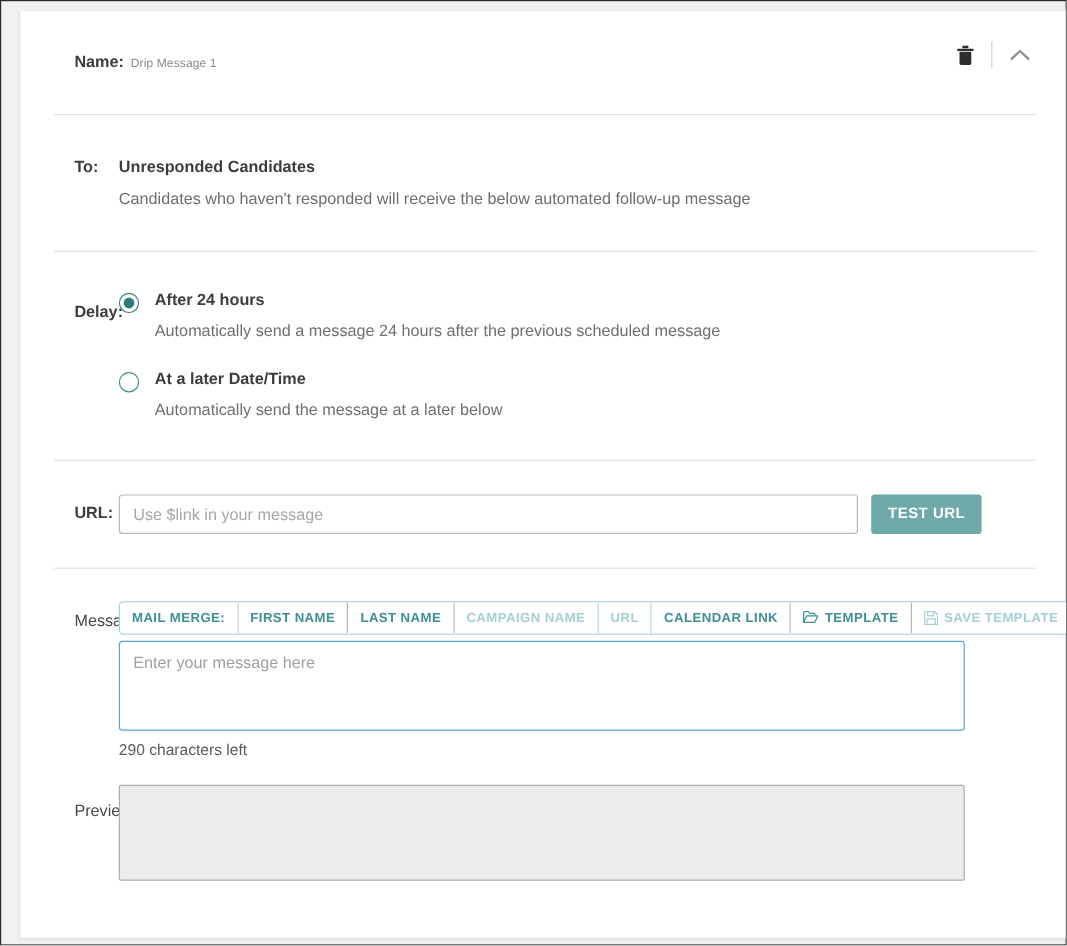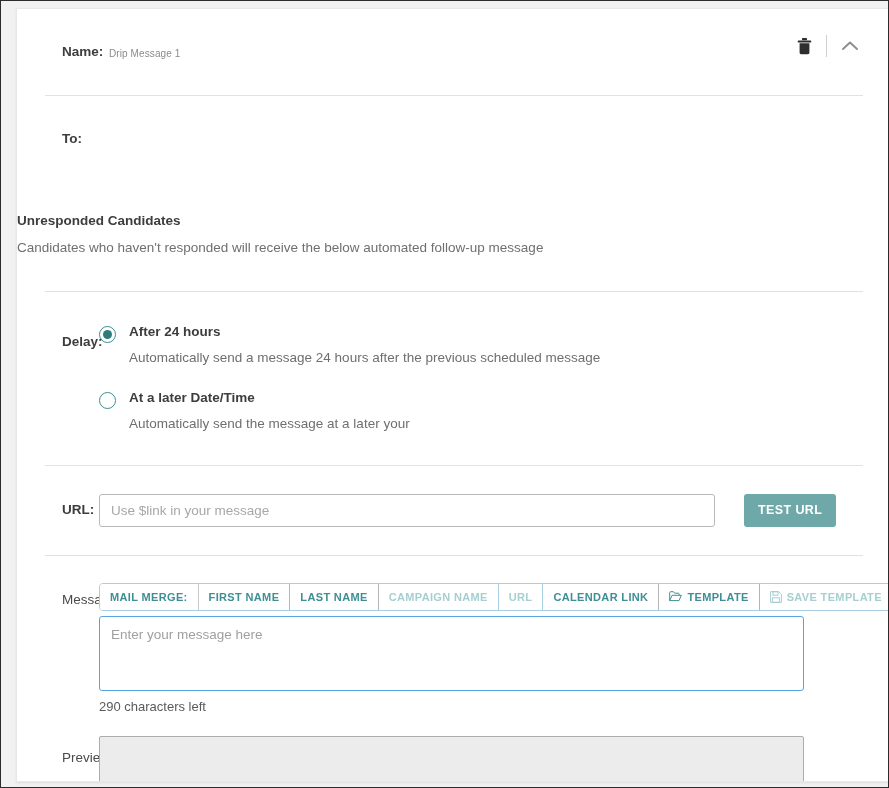--- a/index.html
+++ b/index.html
@@ -93,21 +93,21 @@
     justify-content: center;
   }
   .vdiv {
     width: 1px;
     height: 22px;
     background: #cfcfcf;
     display: inline-block;
   }
 
   
-  .to-row { padding: 35px 0 34px 0; flex-direction: column; }
+  .to-row { padding: 35px 0 34px 0; }
   .to-title {
     font-size: 13.5px;
     font-weight: bold;
     color: #3d3d3d;
     line-height: 1.25;
   }
   .to-sub {
     font-size: 13.5px;
     color: #6f6f6f;
     margin-top: 10px;
@@ -159,21 +159,21 @@
   }
 
   
   .url-row {
     padding: 28px 0 28px 0;
     align-items: center;
   }
   .url-field {
     display: flex;
     align-items: center;
-    gap: 29px;
+    gap: 11px;
     padding-right: 0;
   }
   .url-input {
     width: 616px;
     height: 33px;
     box-sizing: border-box;
     border: 1px solid #b9b9b9;
     border-radius: 3px;
     padding: 0 11px;
     font-family: "Liberation Sans", sans-serif;
@@ -327,21 +327,21 @@
 
         <div class="radio-opt">
           <span class="radio checked"></span>
           <div class="radio-title">After 24 hours</div>
           <div class="radio-sub">Automatically send a message 24 hours after the previous scheduled message</div>
         </div>
 
         <div class="radio-opt">
           <span class="radio"></span>
           <div class="radio-title">At a later Date/Time</div>
-          <div class="radio-sub">Automatically send the message at a later your</div>
+          <div class="radio-sub">Automatically send the message at a later below</div>
         </div>
 
       </div>
     </div>
 
     <div class="divider"></div>
 
     <div class="row url-row">
       <div class="lbl">URL:</div>
       <div class="field url-field">

